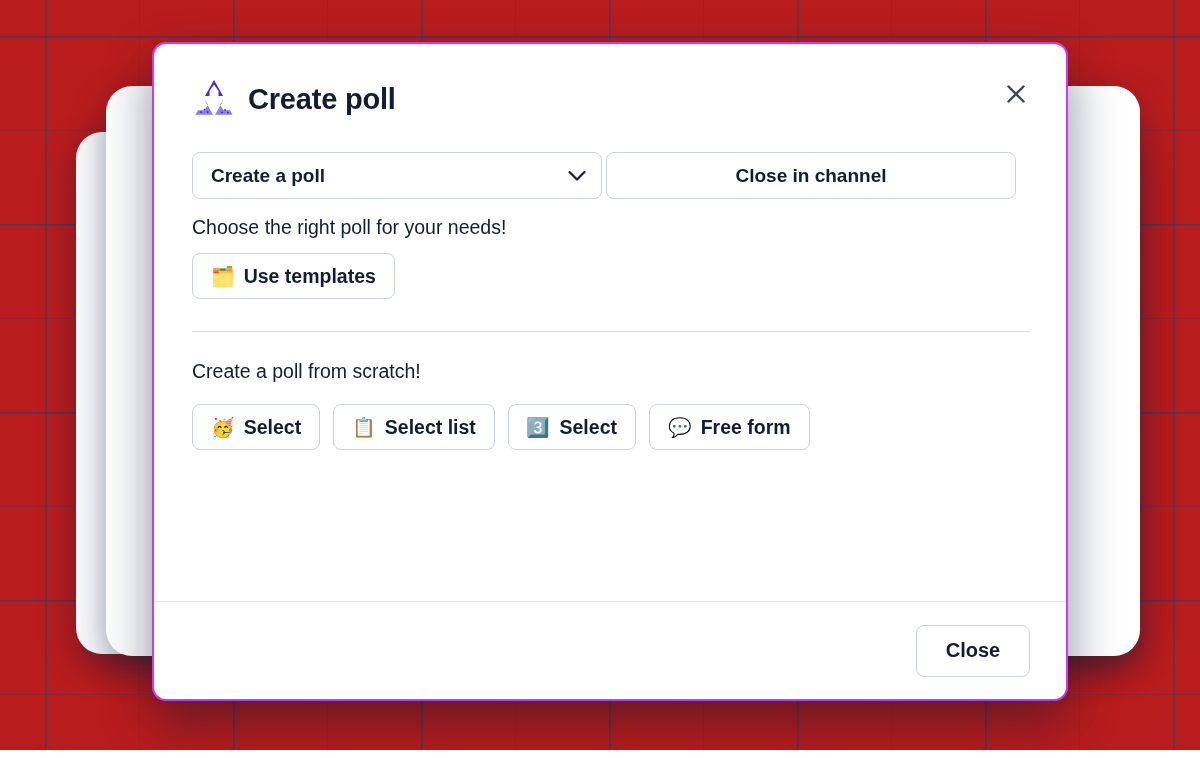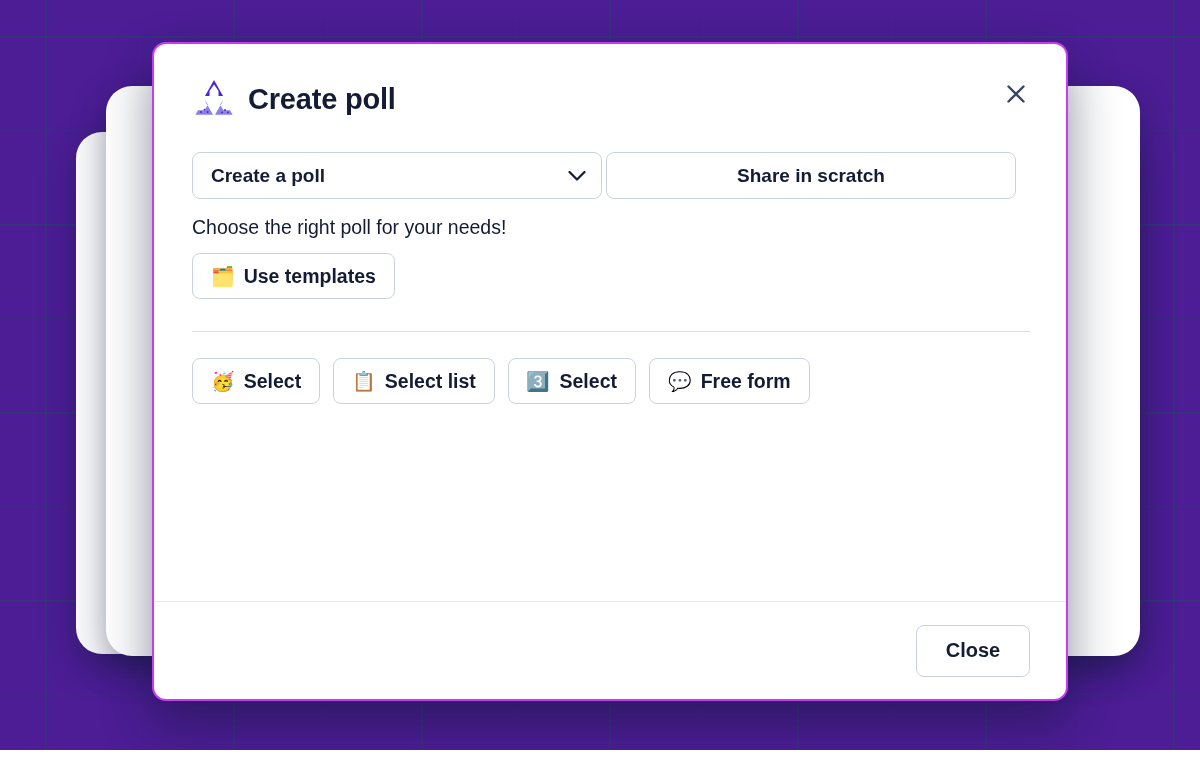--- a/index.html
+++ b/index.html
@@ -9,21 +9,21 @@
     width: 1200px;
     height: 758px;
     overflow: hidden;
     font-family: "Liberation Sans", sans-serif;
   }
 
   #root {
     position: relative;
     width: 1200px;
     height: 750px;
-    background-color: #4c1d95;
+    background-color: #b91c1c;
     overflow: hidden;
   }
 
   
   .bg-grid {
     position: absolute;
     inset: 0;
     background-image:
       linear-gradient(to right, rgba(42,62,110,0.55) 1.5px, transparent 1.5px),
       linear-gradient(to bottom, rgba(42,62,110,0.55) 1.5px, transparent 1.5px),
@@ -278,35 +278,36 @@
 
       <div class="row-top">
         <div class="select-wrap">
           <select class="poll-select">
             <option>Create a poll</option>
           </select>
           <svg class="chev" width="18" height="11" viewBox="0 0 18 11">
             <path d="M1.5 1.5 L9 9 L16.5 1.5" stroke="#131b35" stroke-width="2.2" fill="none" stroke-linecap="round" stroke-linejoin="round"></path>
           </svg>
         </div>
-        <button class="share-btn">Share in scratch</button>
+        <button class="share-btn">Close in channel</button>
       </div>
 
       <div class="lead-text">Choose the right poll for your needs!</div>
 
       <div class="templates-row">
         <button class="pill-btn">
           <span class="pill-emoji">🗂️</span>
           <span>Use templates</span>
         </button>
       </div>
 
       <div class="divider"></div>
 
       <div class="scratch-text">
+        <div>Create a poll from scratch!</div>
       </div>
 
       <div class="type-row">
         <button class="pill-btn">
           <span class="pill-emoji">🥳</span>
           <span>Select</span>
         </button>
         <button class="pill-btn">
           <span class="pill-emoji">📋</span>
           <span>Select list</span>

